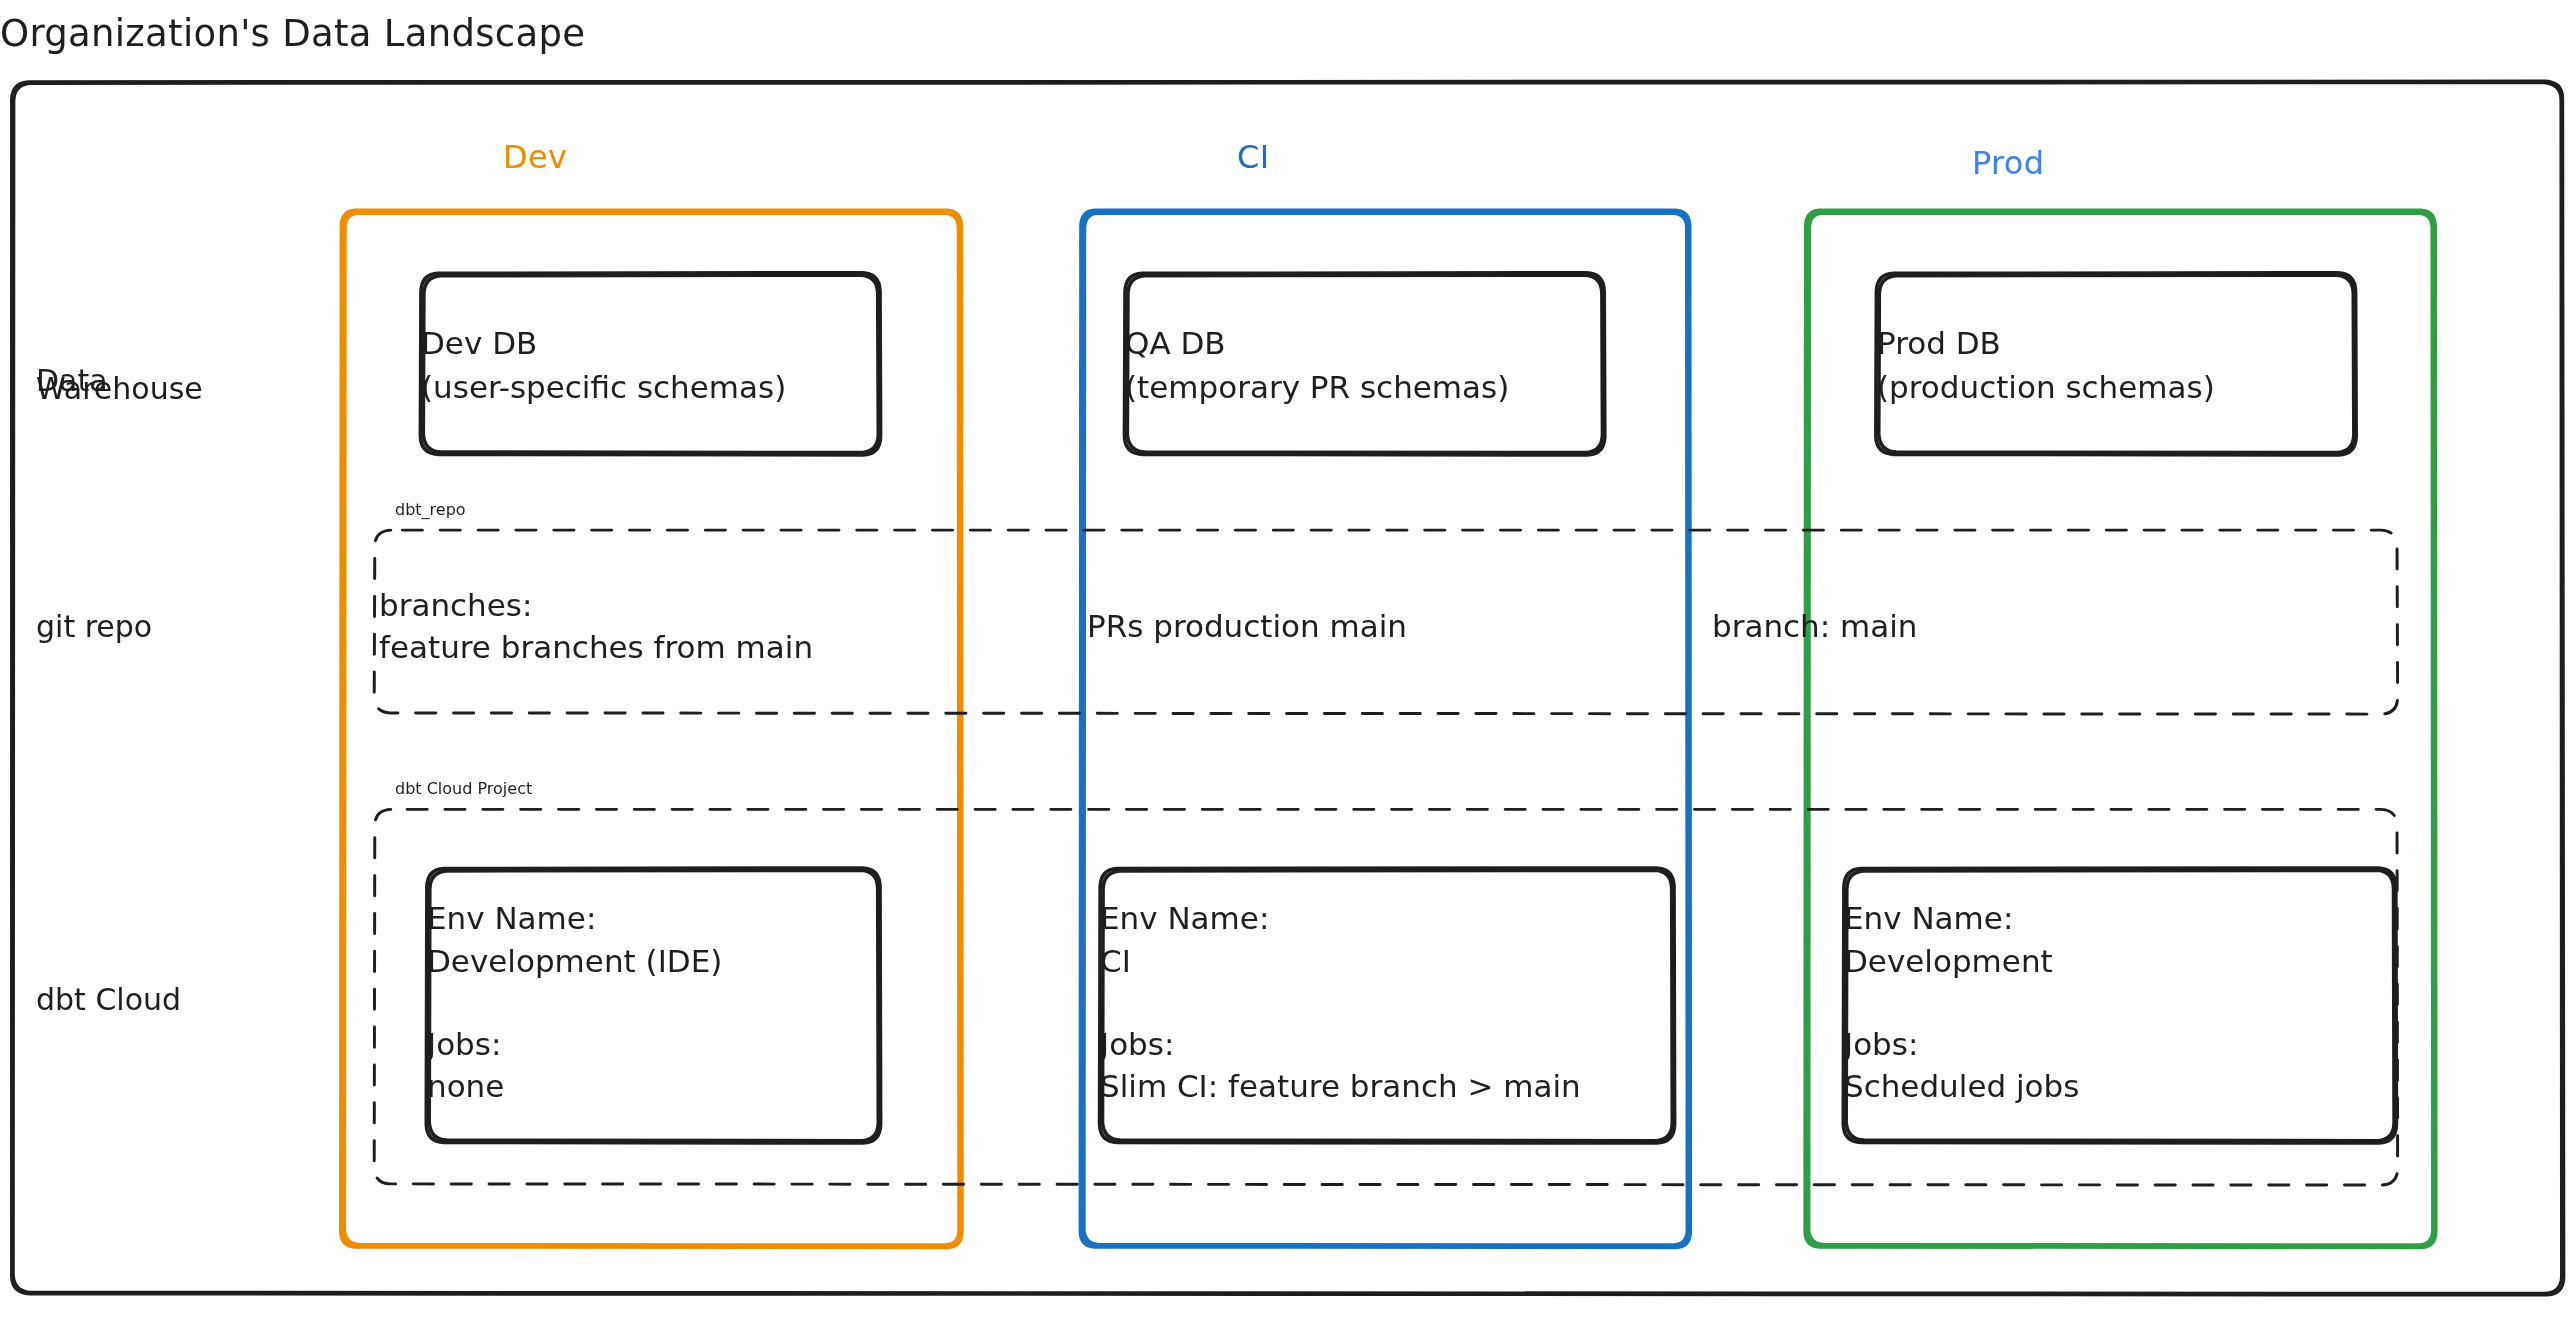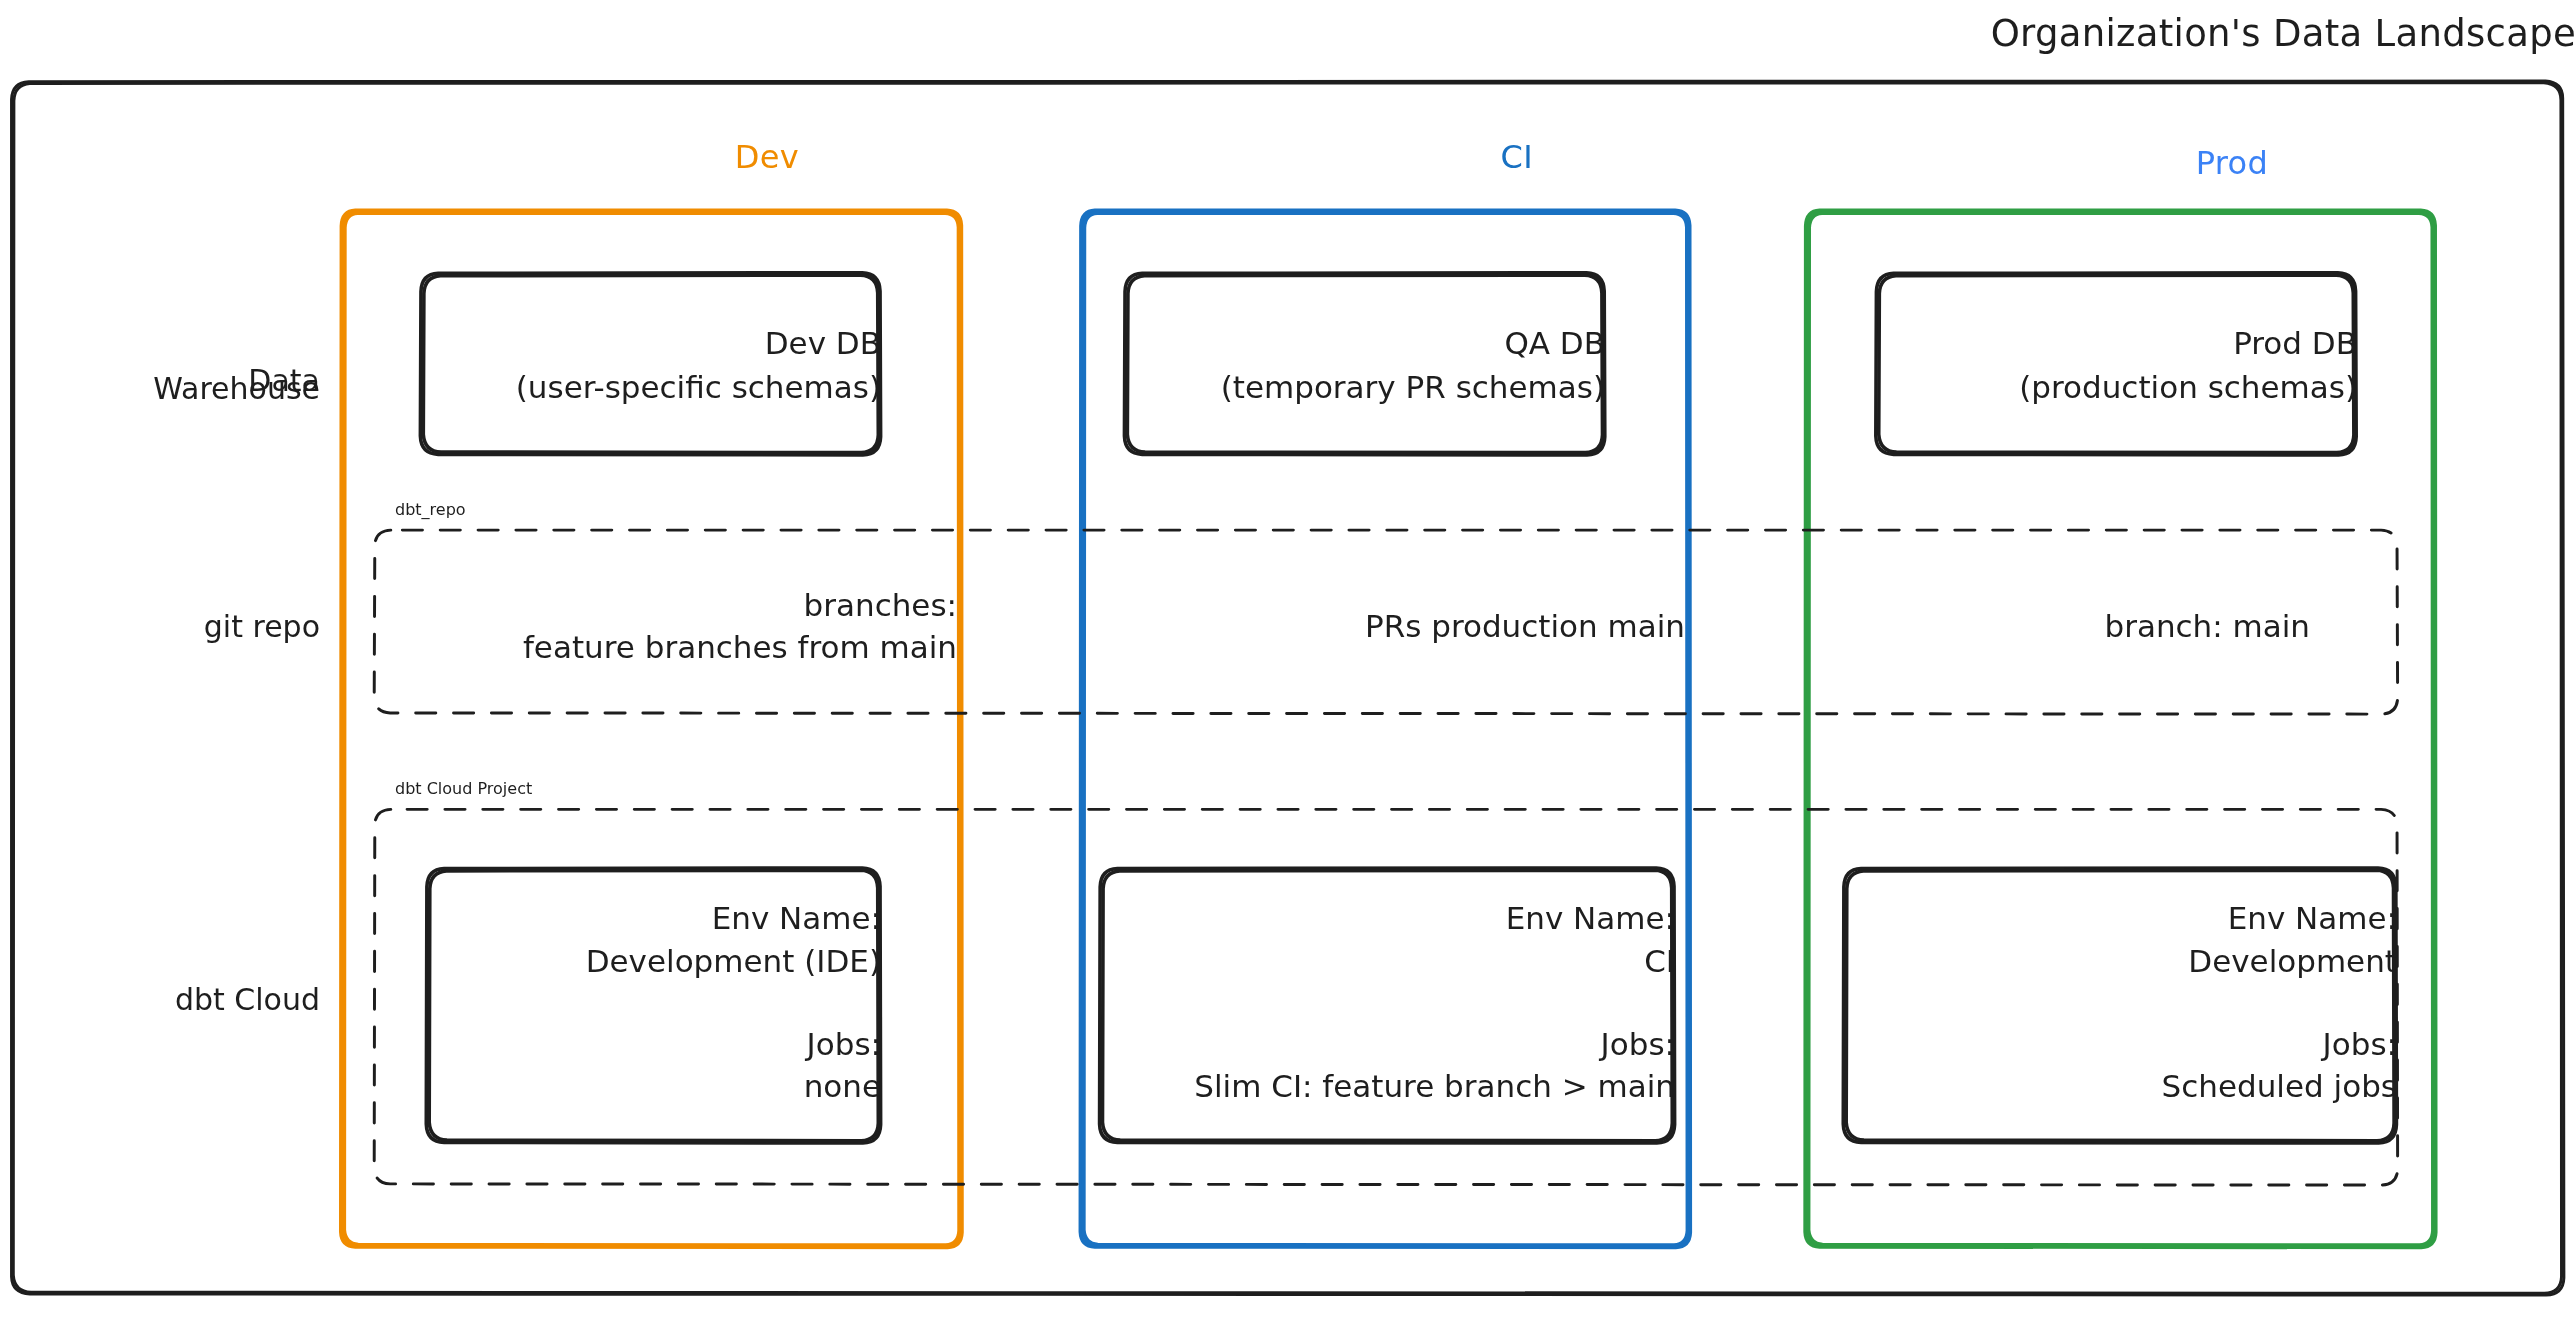--- a/index.html
+++ b/index.html
@@ -20,21 +20,21 @@
   svg.layer {
     position: absolute;
     top: 0; left: 0;
     width: 2576px;
     height: 1317px;
     pointer-events: none;
   }
   
   .txt {
     position: absolute;
-    text-align: right;
+    text-align: left;
     color: #1e1e1e;
     font-family: "DejaVu Sans", sans-serif;
     line-height: 1.30;
     white-space: pre;
     pointer-events: auto;
   }
   #title {
     left: 0;
     top: 9.5px;
     width: 2576px;

